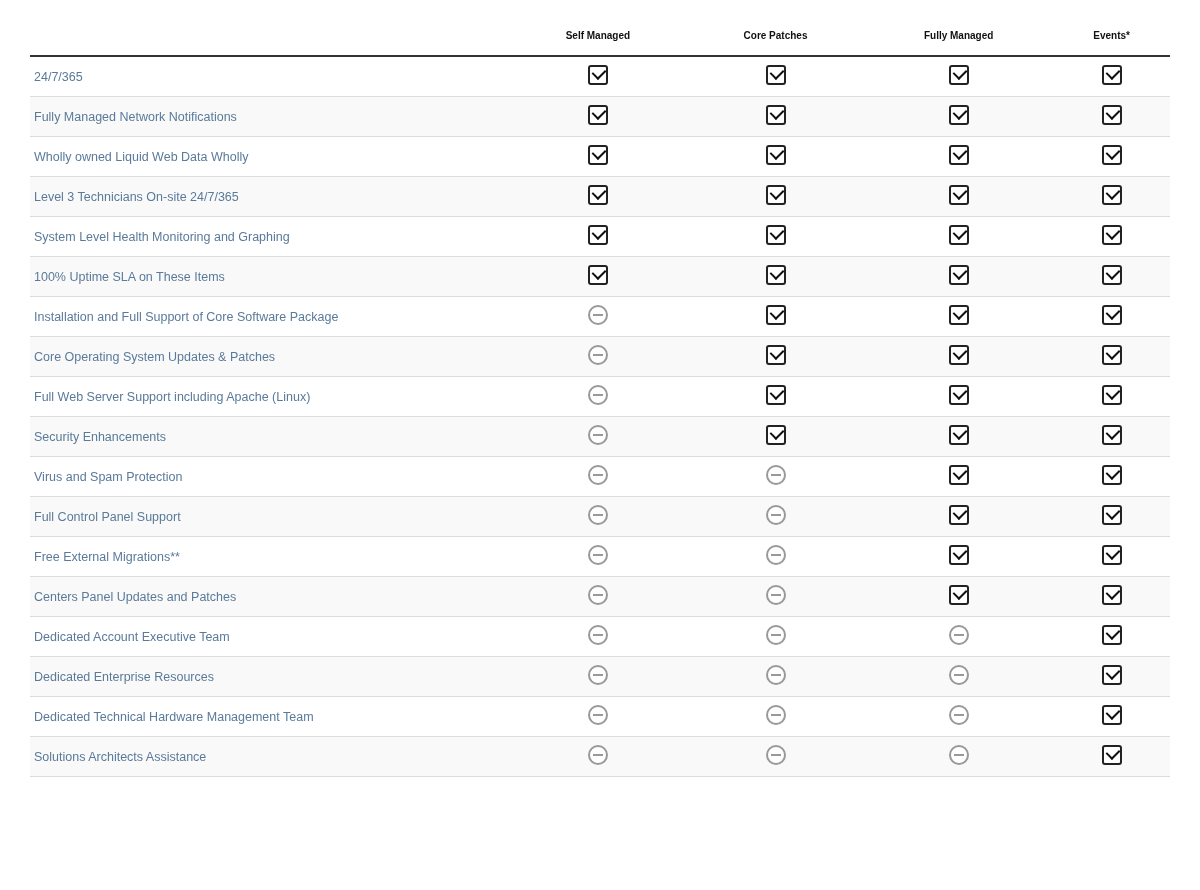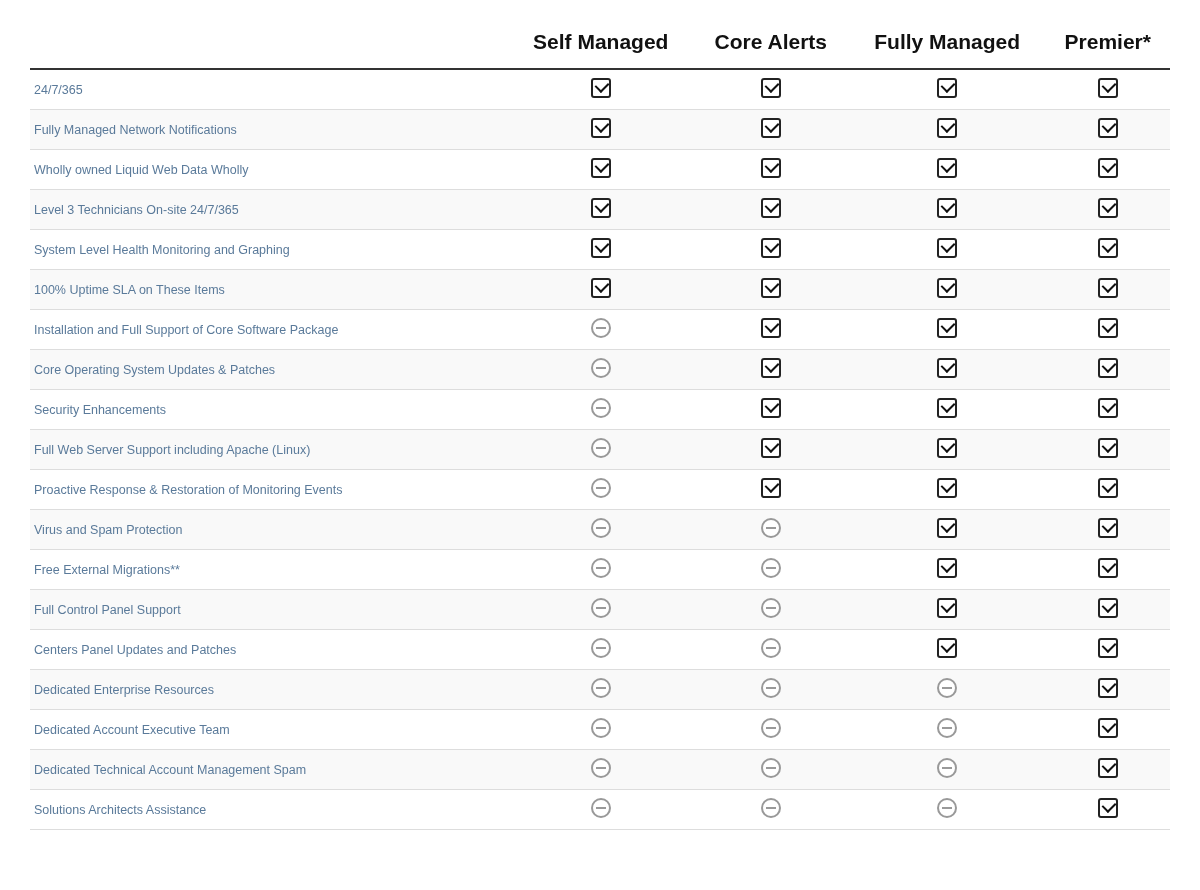--- a/index.html
+++ b/index.html
@@ -12,21 +12,21 @@
     }
     .comparison-table {
       width: 100%;
       border-collapse: collapse;
     }
     .comparison-table thead tr {
       border-bottom: 2px solid #333;
     }
     .comparison-table th {
       font-weight: bold;
-      font-size: 21px;
+      font-size: 10px;
       color: #111;
       padding: 10px 8px 14px 8px;
       text-align: center;
     }
     .comparison-table th.feature-col {
       text-align: left;
       width: 42%;
     }
     .comparison-table td {
       padding: 8px 8px;
@@ -83,23 +83,23 @@
     }
   </style>
 </head>
 <body>
 
 <table class="comparison-table">
   <thead>
     <tr>
       <th class="feature-col"></th>
       <th>Self Managed</th>
-      <th>Core Alerts</th>
+      <th>Core Patches</th>
       <th>Fully Managed</th>
-      <th>Premier*</th>
+      <th>Events*</th>
     </tr>
   </thead>
   <tbody id="table-body">
   <tr>
         <td class="feature-label">24/7/365</td>
         <td><span class="icon-check"></span></td>
         <td><span class="icon-check"></span></td>
         <td><span class="icon-check"></span></td>
         <td><span class="icon-check"></span></td>
       </tr>
@@ -146,84 +146,77 @@
         <td><span class="icon-check"></span></td>
       </tr>
       <tr>
         <td class="feature-label">Core Operating System Updates &amp; Patches</td>
         <td><span class="icon-minus"></span></td>
         <td><span class="icon-check"></span></td>
         <td><span class="icon-check"></span></td>
         <td><span class="icon-check"></span></td>
       </tr>
       <tr>
+        <td class="feature-label">Full Web Server Support including Apache (Linux)</td>
+        <td><span class="icon-minus"></span></td>
+        <td><span class="icon-check"></span></td>
+        <td><span class="icon-check"></span></td>
+        <td><span class="icon-check"></span></td>
+      </tr>
+      <tr>
         <td class="feature-label">Security Enhancements</td>
         <td><span class="icon-minus"></span></td>
         <td><span class="icon-check"></span></td>
         <td><span class="icon-check"></span></td>
         <td><span class="icon-check"></span></td>
       </tr>
       <tr>
-        <td class="feature-label">Full Web Server Support including Apache (Linux)</td>
-        <td><span class="icon-minus"></span></td>
-        <td><span class="icon-check"></span></td>
-        <td><span class="icon-check"></span></td>
-        <td><span class="icon-check"></span></td>
-      </tr>
-      <tr>
-        <td class="feature-label">Proactive Response &amp; Restoration of Monitoring Events</td>
-        <td><span class="icon-minus"></span></td>
-        <td><span class="icon-check"></span></td>
-        <td><span class="icon-check"></span></td>
-        <td><span class="icon-check"></span></td>
-      </tr>
-      <tr>
         <td class="feature-label">Virus and Spam Protection</td>
         <td><span class="icon-minus"></span></td>
         <td><span class="icon-minus"></span></td>
         <td><span class="icon-check"></span></td>
         <td><span class="icon-check"></span></td>
       </tr>
       <tr>
+        <td class="feature-label">Full Control Panel Support</td>
+        <td><span class="icon-minus"></span></td>
+        <td><span class="icon-minus"></span></td>
+        <td><span class="icon-check"></span></td>
+        <td><span class="icon-check"></span></td>
+      </tr>
+      <tr>
         <td class="feature-label">Free External Migrations**</td>
         <td><span class="icon-minus"></span></td>
         <td><span class="icon-minus"></span></td>
         <td><span class="icon-check"></span></td>
         <td><span class="icon-check"></span></td>
       </tr>
       <tr>
-        <td class="feature-label">Full Control Panel Support</td>
-        <td><span class="icon-minus"></span></td>
-        <td><span class="icon-minus"></span></td>
-        <td><span class="icon-check"></span></td>
-        <td><span class="icon-check"></span></td>
-      </tr>
-      <tr>
         <td class="feature-label">Centers Panel Updates and Patches</td>
         <td><span class="icon-minus"></span></td>
         <td><span class="icon-minus"></span></td>
         <td><span class="icon-check"></span></td>
         <td><span class="icon-check"></span></td>
       </tr>
       <tr>
+        <td class="feature-label">Dedicated Account Executive Team</td>
+        <td><span class="icon-minus"></span></td>
+        <td><span class="icon-minus"></span></td>
+        <td><span class="icon-minus"></span></td>
+        <td><span class="icon-check"></span></td>
+      </tr>
+      <tr>
         <td class="feature-label">Dedicated Enterprise Resources</td>
         <td><span class="icon-minus"></span></td>
         <td><span class="icon-minus"></span></td>
         <td><span class="icon-minus"></span></td>
         <td><span class="icon-check"></span></td>
       </tr>
       <tr>
-        <td class="feature-label">Dedicated Account Executive Team</td>
-        <td><span class="icon-minus"></span></td>
-        <td><span class="icon-minus"></span></td>
-        <td><span class="icon-minus"></span></td>
-        <td><span class="icon-check"></span></td>
-      </tr>
-      <tr>
-        <td class="feature-label">Dedicated Technical Account Management Spam</td>
+        <td class="feature-label">Dedicated Technical Hardware Management Team</td>
         <td><span class="icon-minus"></span></td>
         <td><span class="icon-minus"></span></td>
         <td><span class="icon-minus"></span></td>
         <td><span class="icon-check"></span></td>
       </tr>
       <tr>
         <td class="feature-label">Solutions Architects Assistance</td>
         <td><span class="icon-minus"></span></td>
         <td><span class="icon-minus"></span></td>
         <td><span class="icon-minus"></span></td>

